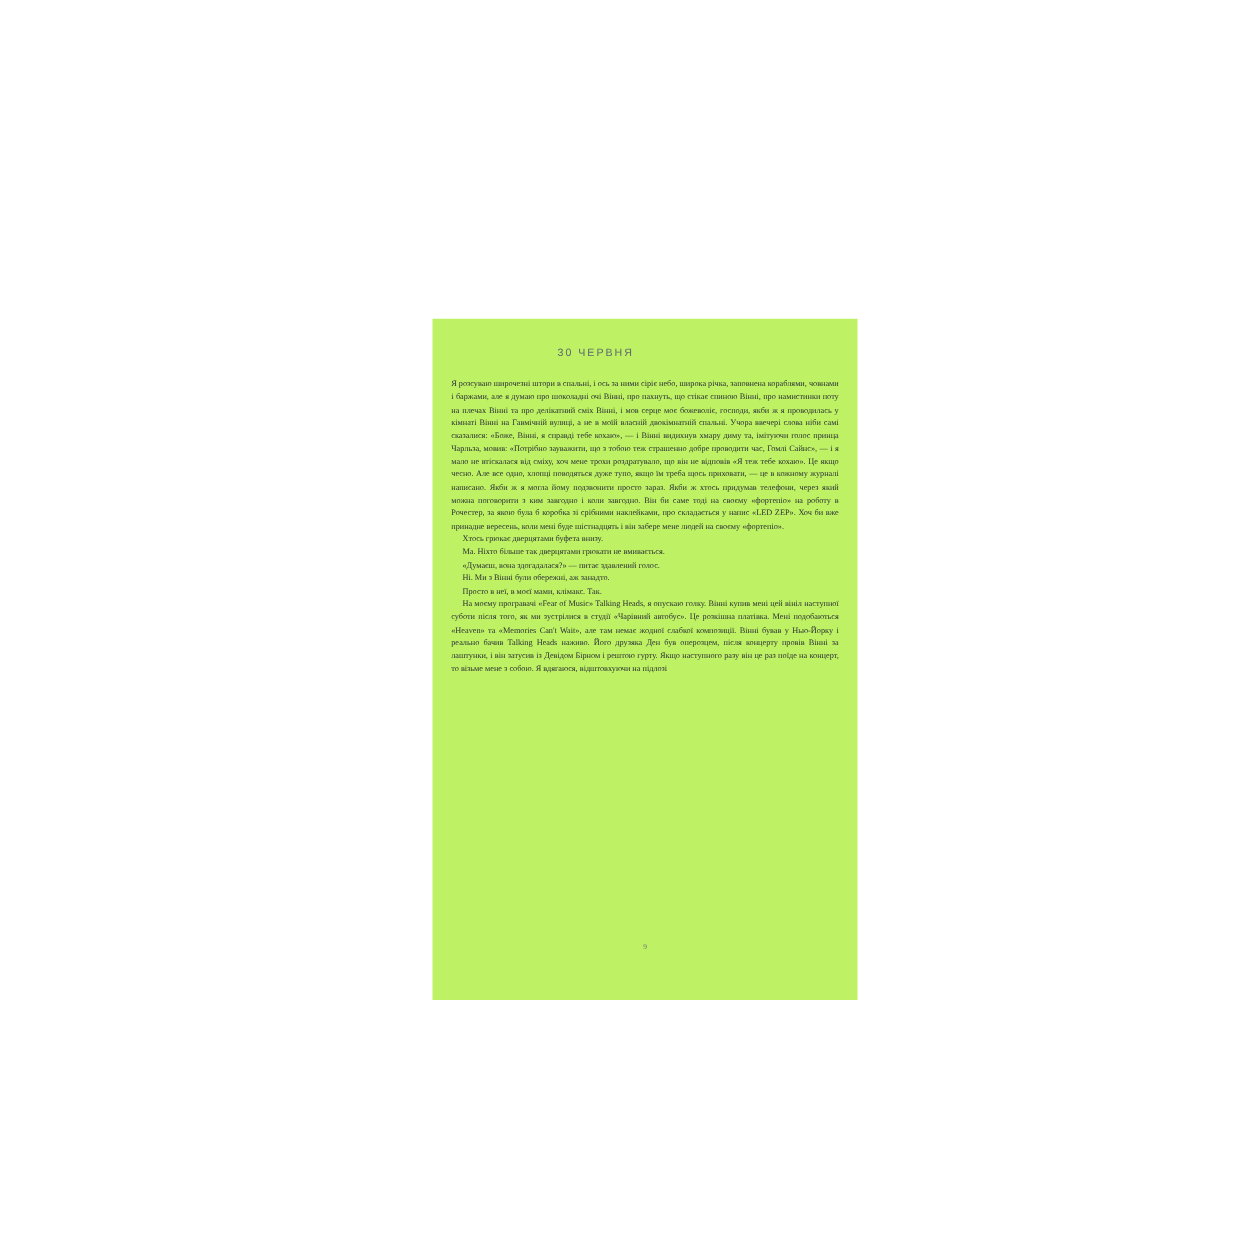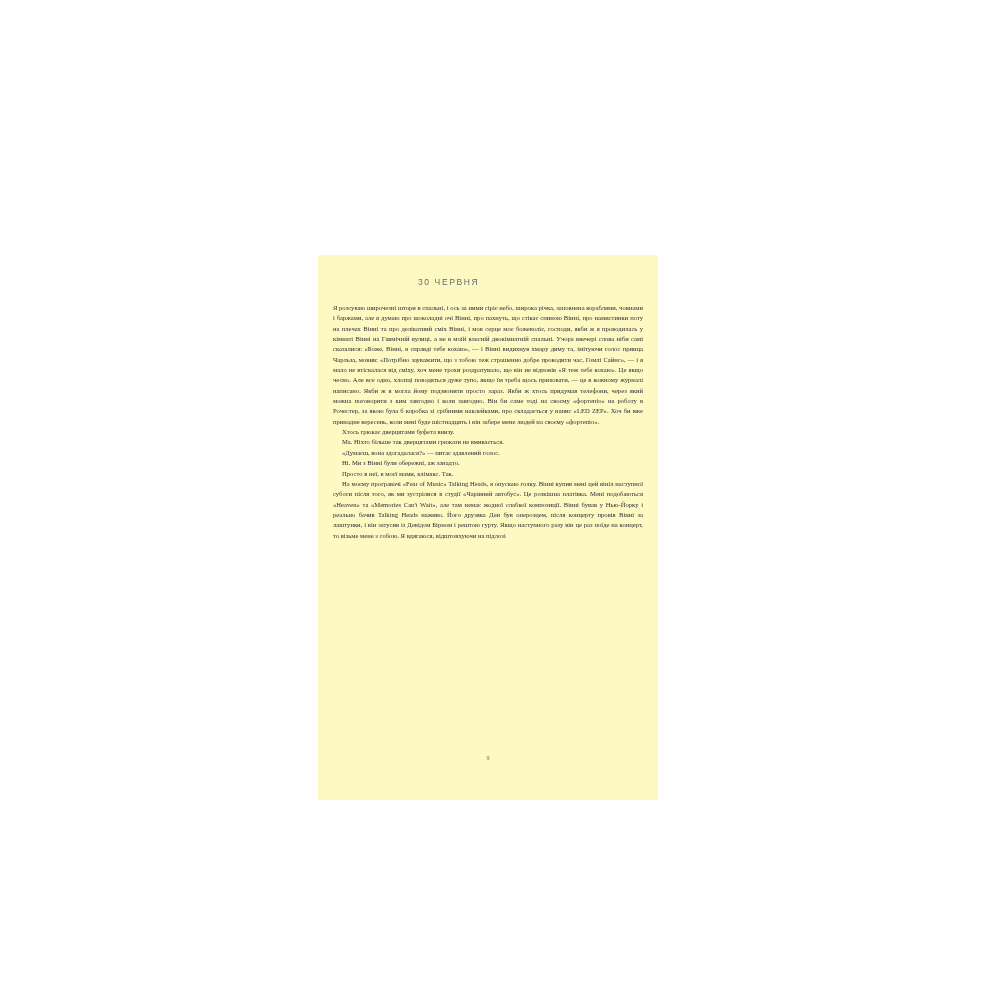--- a/index.html
+++ b/index.html
@@ -16,25 +16,25 @@
   #page {
     position: absolute;
     left: 0;
     top: 0;
     width: 1000px;
     height: 1000px;
     background: #ffffff;
   }
   #page-surface {
     position: absolute;
-    left: 318px;
+    left: 346px;
     top: 255px;
     width: 340px;
     height: 545px;
-    background: #fef9c3;
+    background: #bef264;
   }
   .chapter-heading {
     position: absolute;
     left: 100px;
     top: 22px;
     font-family: "Liberation Sans", sans-serif;
     font-size: 8.5px;
     letter-spacing: 1.6px;
     color: #5e6a72;
     text-transform: uppercase;

